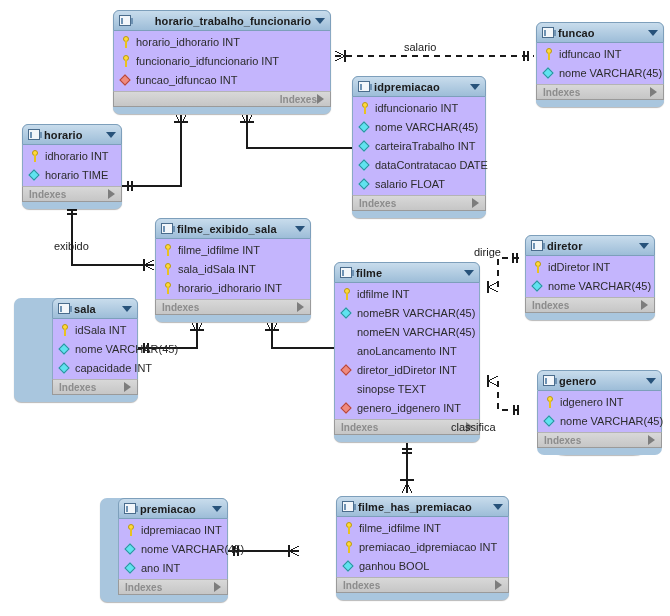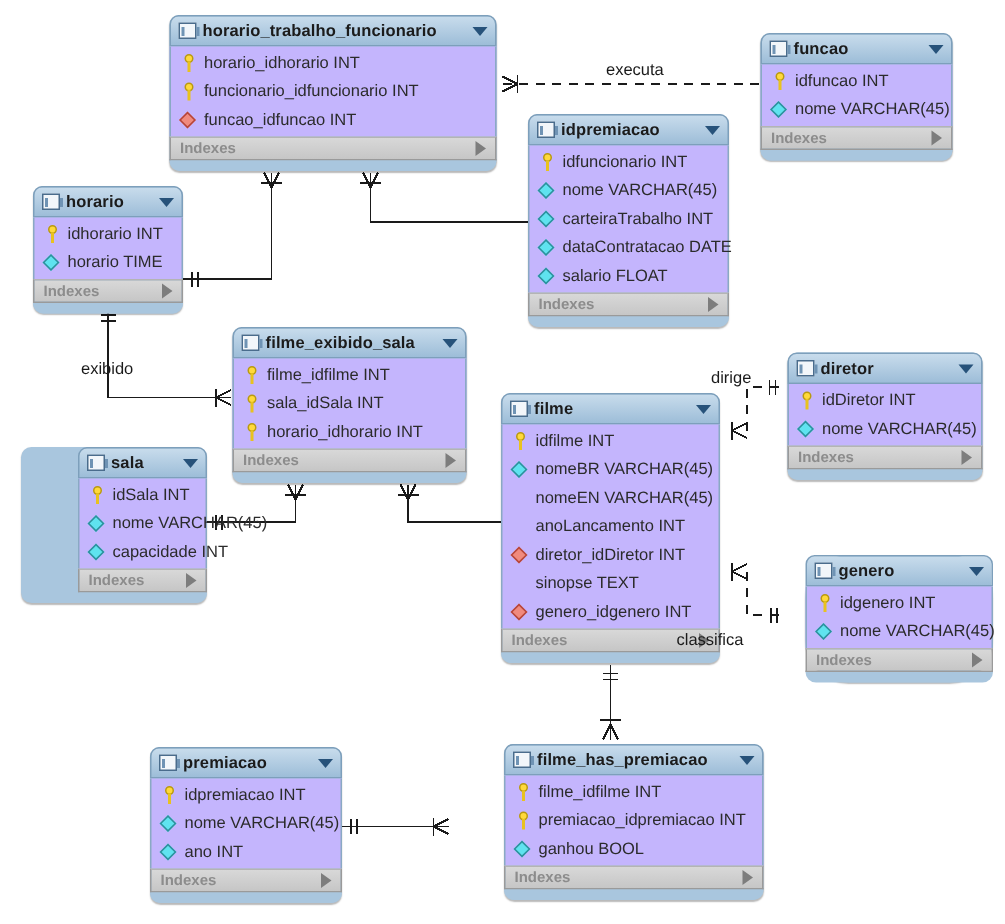--- a/index.html
+++ b/index.html
@@ -102,21 +102,21 @@
       <path d="M402 449 L412 449 M402 453 L412 453"></path>
 
       <path d="M228 551 L299 551"></path>
       <path d="M289 551 L299 546 M289 551 L299 556 M289 545 L289 557"></path>
       <path d="M234 546 L234 556 M238 546 L238 556"></path>
 
     </g>
   </svg>
 
   <div id="tables-layer">
-      <div class="table-box" style="left: 113px; top: 10px; width: 218px;">
+      <div class="table-box" style="left: 113px; top: 10px; width: 218px; text-align: right;">
         <div class="tbl-header">
           <span class="tbl-icon">
             <i></i>
           </span>
           <span class="tbl-title">horario_trabalho_funcionario</span>
           <span class="caret"></span>
         </div>
         <div class="tbl-body">
           <div class="col-row">
             <span class="gl pk"></span>
@@ -130,21 +130,21 @@
             <span class="gl fk"></span>
             <span class="col-name">funcao_idfuncao INT</span>
           </div>
         </div>
         <div class="tbl-footer">
           <span class="idx-label">Indexes</span>
           <span class="idx-arrow"></span>
         </div>
         <div class="tbl-tail"></div>
       </div>
-      <div class="table-box" style="left: 507px; top: 22px; width: 128px;">
+      <div class="table-box" style="left: 536px; top: 22px; width: 128px;">
         <div class="tbl-header">
           <span class="tbl-icon">
             <i></i>
           </span>
           <span class="tbl-title">funcao</span>
           <span class="caret"></span>
         </div>
         <div class="tbl-body">
           <div class="col-row">
             <span class="gl pk"></span>
@@ -362,21 +362,21 @@
             <span class="gl dia"></span>
             <span class="col-name">nome VARCHAR(45)</span>
           </div>
         </div>
         <div class="tbl-footer">
           <span class="idx-label">Indexes</span>
           <span class="idx-arrow"></span>
         </div>
         <div class="tbl-tail"></div>
       </div>
-      <div class="table-box" style="left: 100px; top: 498px; width: 128px;">
+      <div class="table-box" style="left: 100px; top: 498px; width: 128px; padding-left: 18px;">
         <div class="tbl-header">
           <span class="tbl-icon">
             <i></i>
           </span>
           <span class="tbl-title">premiacao</span>
           <span class="caret"></span>
         </div>
         <div class="tbl-body">
           <div class="col-row">
             <span class="gl pk"></span>
@@ -420,19 +420,19 @@
           </div>
         </div>
         <div class="tbl-footer">
           <span class="idx-label">Indexes</span>
           <span class="idx-arrow"></span>
         </div>
         <div class="tbl-tail"></div>
       </div>
     </div>
   <div id="labels-layer">
-      <div class="rel-label" style="left: 404px; top: 41px;">executa</div>
+      <div class="rel-label" style="left: 404px; top: 41px;">salario</div>
       <div class="rel-label" style="left: 54px; top: 240px;">exibido</div>
       <div class="rel-label" style="left: 474px; top: 246px;">dirige</div>
       <div class="rel-label" style="left: 451px; top: 421px;">classifica</div>
     </div>
 
 </div>
 
 </body></html>

